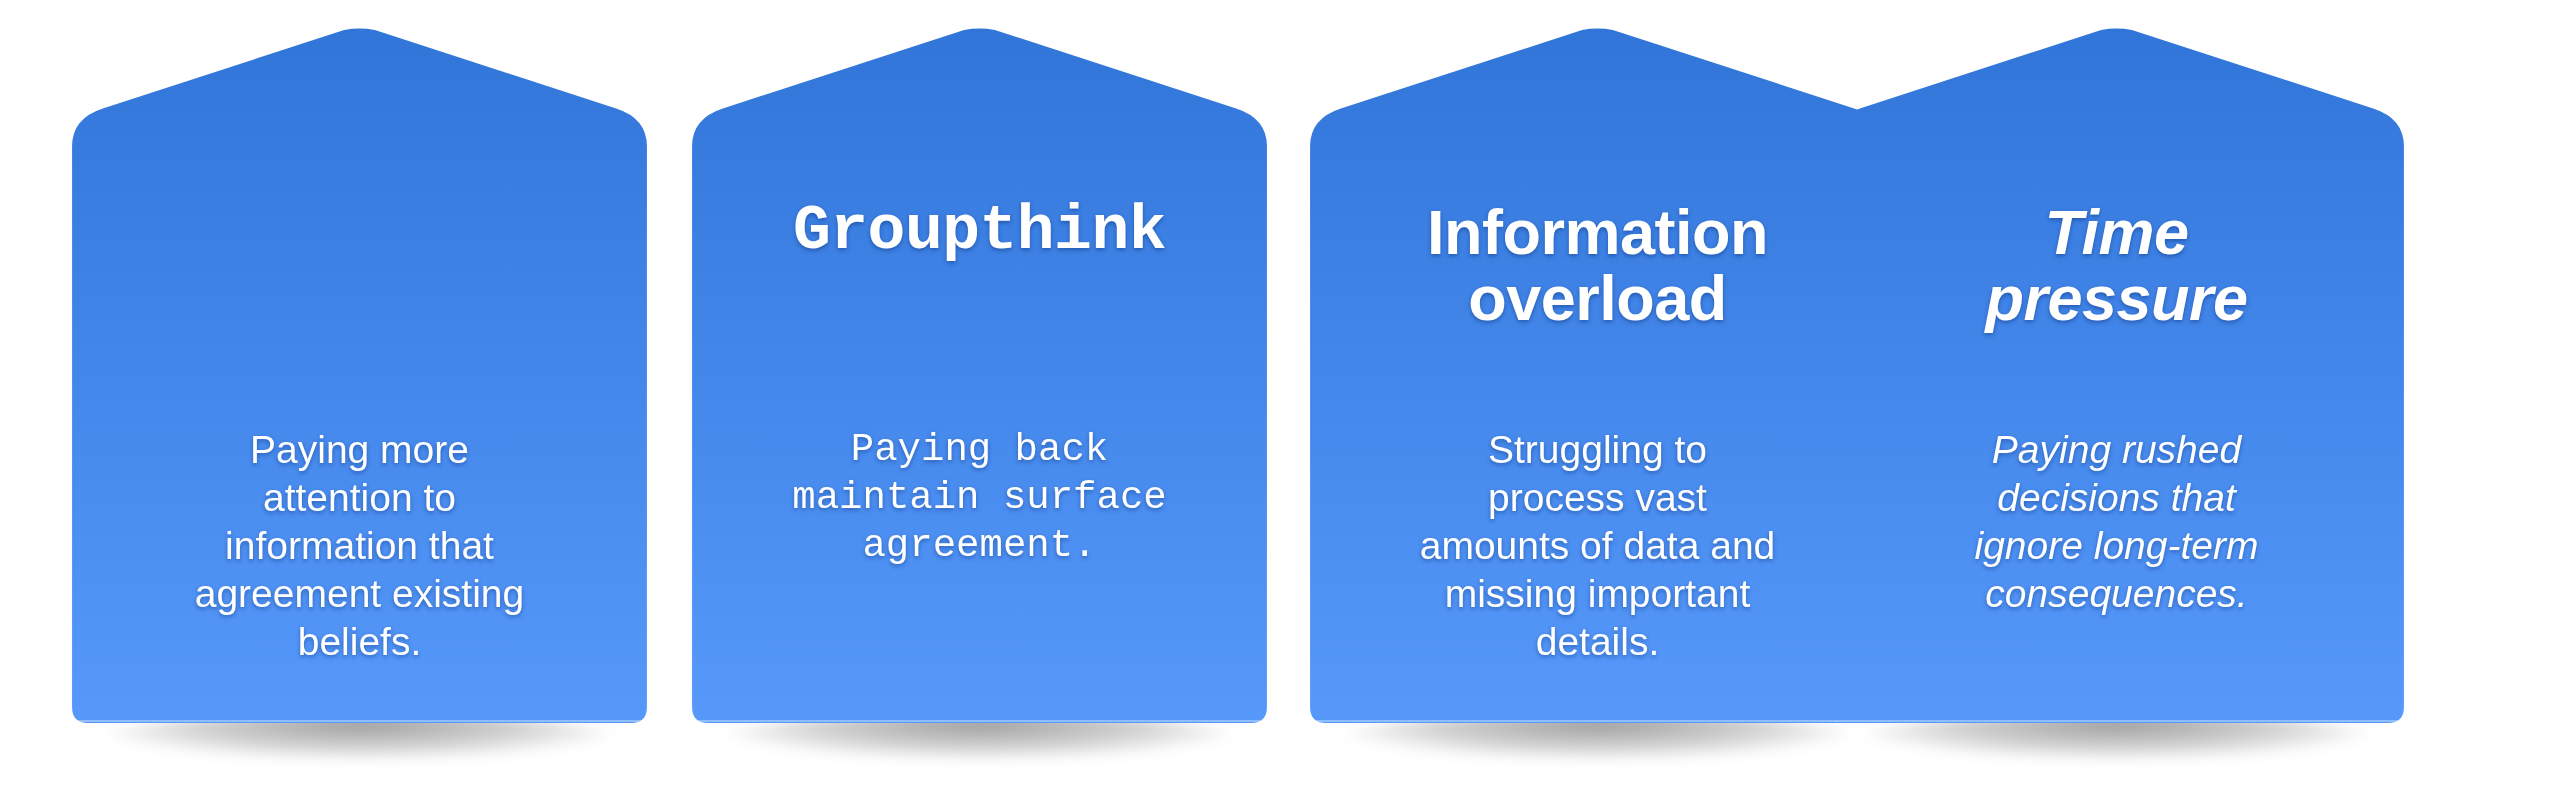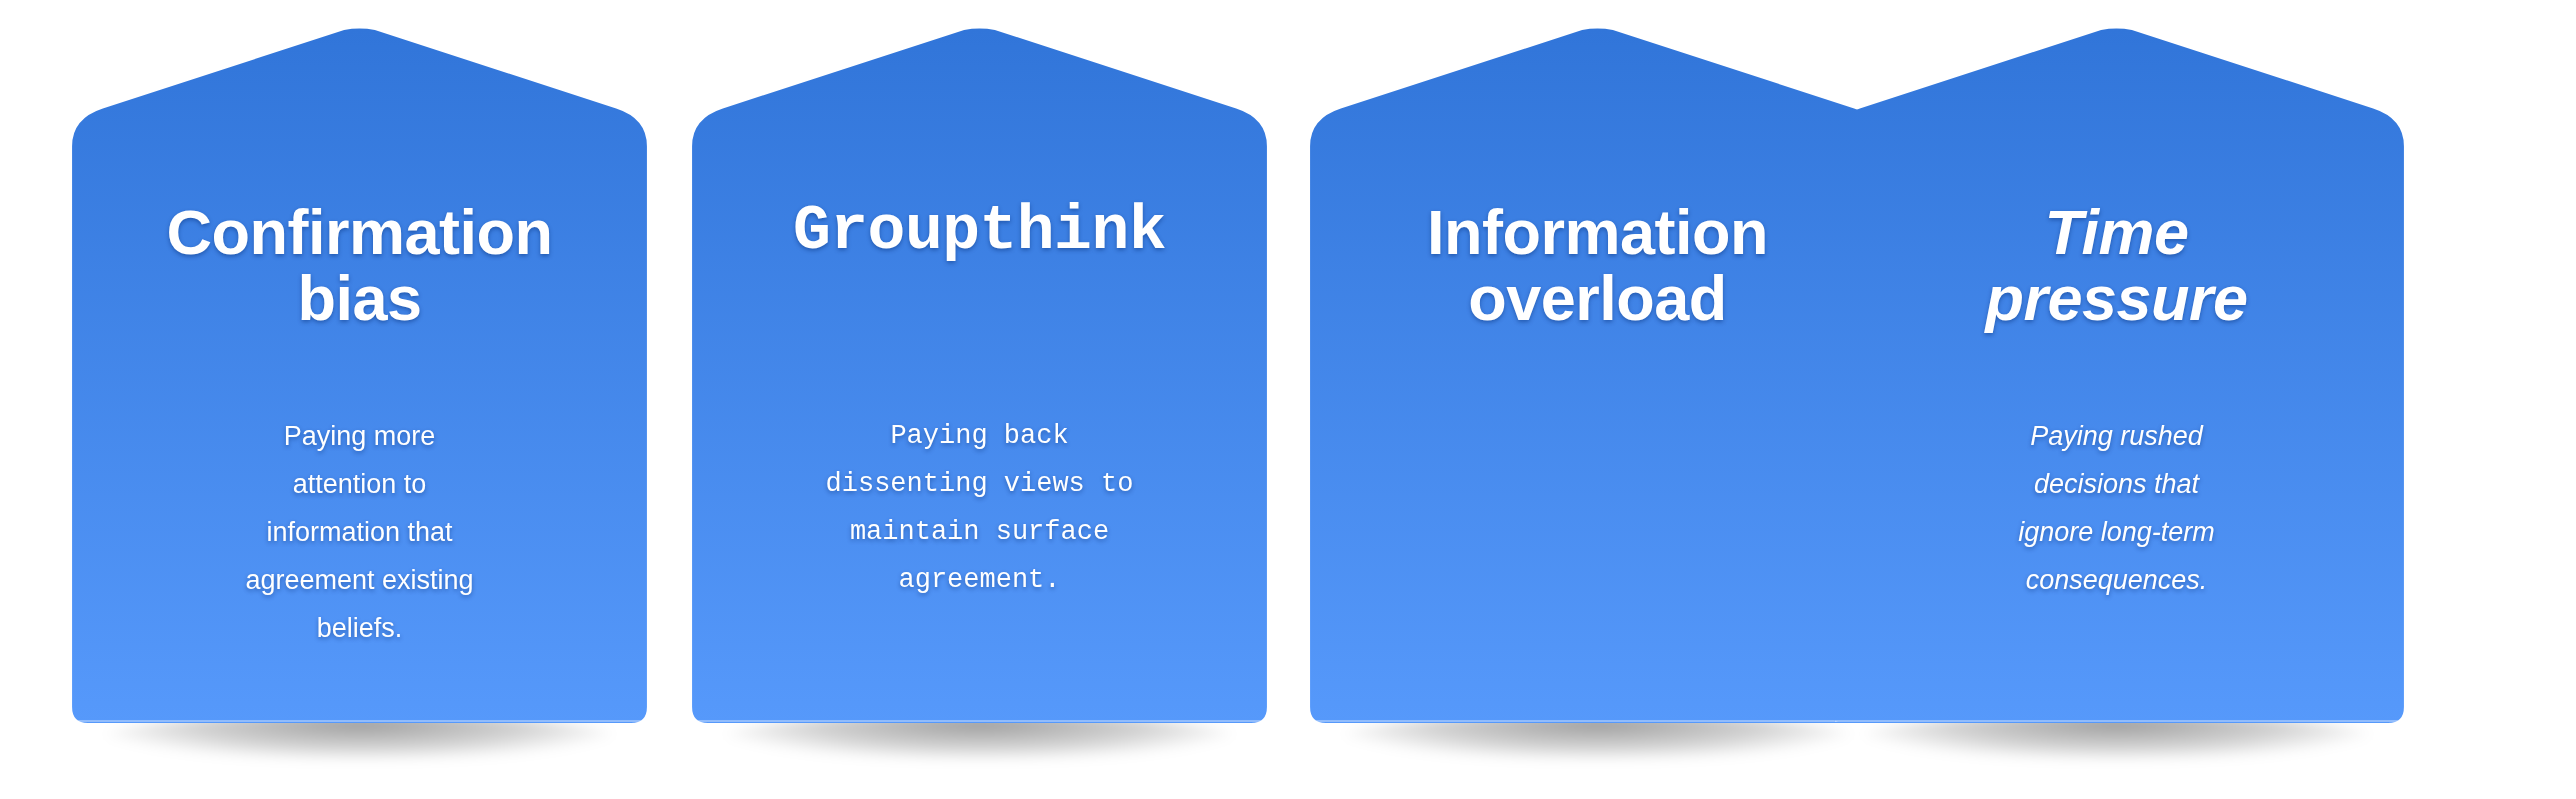--- a/index.html
+++ b/index.html
@@ -71,24 +71,24 @@
     }
     .card-title span {
       display: block;
     }
     .card-body {
       position: absolute;
       left: 10px;
       right: 10px;
       top: 380px;
       font-weight: 400;
-      font-size: 27px;
+      font-size: 39px;
       line-height: 48px;
       text-shadow: 0 2px 4px rgba(0, 40, 110, 0.45);
-      margin: 3px;
+      margin: 17px;
     }
     .card-body span {
       display: block;
       white-space: nowrap;
     }
   </style>
 </head>
 <body>
 
 <svg width="0" height="0" style="position:absolute" aria-hidden="true">
@@ -102,24 +102,20 @@
 
 <div class="cards">
 
   <div class="card" style="left:72px;">
     <div class="card-shadow"></div>
     <svg class="card-shape" viewBox="0 0 579 699">
       <path d="M274 1 Q289.5 -2 305 1 L548 80 Q579 90 579 118 L579 683 Q579 699 563 699 L16 699 Q0 699 0 683 L0 118 Q0 90 31 80 Z" fill="url(#cardGrad)"></path>
       <path d="M6 697 L573 697" stroke="rgba(255,255,255,0.35)" stroke-width="2"></path>
     </svg>
     <div class="card-content">
-      <h2 class="card-title">
-        <span>Confirmation</span>
-        <span>bias</span>
-      </h2>
       <p class="card-body">
         <span>Paying more</span>
         <span>attention to</span>
         <span>information that</span>
         <span>agreement existing</span>
         <span>beliefs.</span>
       </p>
     </div>
   </div>
 
@@ -128,38 +124,44 @@
     <svg class="card-shape" viewBox="0 0 579 699">
       <path d="M274 1 Q289.5 -2 305 1 L548 80 Q579 90 579 118 L579 683 Q579 699 563 699 L16 699 Q0 699 0 683 L0 118 Q0 90 31 80 Z" fill="url(#cardGrad)"></path>
       <path d="M6 697 L573 697" stroke="rgba(255,255,255,0.35)" stroke-width="2"></path>
     </svg>
     <div class="card-content">
       <h2 class="card-title">
         <span>Groupthink</span>
       </h2>
       <p class="card-body">
         <span>Paying back</span>
-        <span>dissenting views to</span>
         <span>maintain surface</span>
         <span>agreement.</span>
       </p>
     </div>
   </div>
 
   <div class="card" style="left:1310px;">
     <div class="card-shadow"></div>
     <svg class="card-shape" viewBox="0 0 579 699">
       <path d="M274 1 Q289.5 -2 305 1 L548 80 Q579 90 579 118 L579 683 Q579 699 563 699 L16 699 Q0 699 0 683 L0 118 Q0 90 31 80 Z" fill="url(#cardGrad)"></path>
       <path d="M6 697 L573 697" stroke="rgba(255,255,255,0.35)" stroke-width="2"></path>
     </svg>
     <div class="card-content">
       <h2 class="card-title">
         <span>Information</span>
         <span>overload</span>
       </h2>
+      <p class="card-body">
+        <span>Struggling to</span>
+        <span>process vast</span>
+        <span>amounts of data and</span>
+        <span>missing important</span>
+        <span>details.</span>
+      </p>
     </div>
   </div>
 
   <div class="card" style="left:1829px;font-style:italic;">
     <div class="card-shadow"></div>
     <svg class="card-shape" viewBox="0 0 579 699">
       <path d="M274 1 Q289.5 -2 305 1 L548 80 Q579 90 579 118 L579 683 Q579 699 563 699 L16 699 Q0 699 0 683 L0 118 Q0 90 31 80 Z" fill="url(#cardGrad)"></path>
       <path d="M6 697 L573 697" stroke="rgba(255,255,255,0.35)" stroke-width="2"></path>
     </svg>
     <div class="card-content">

